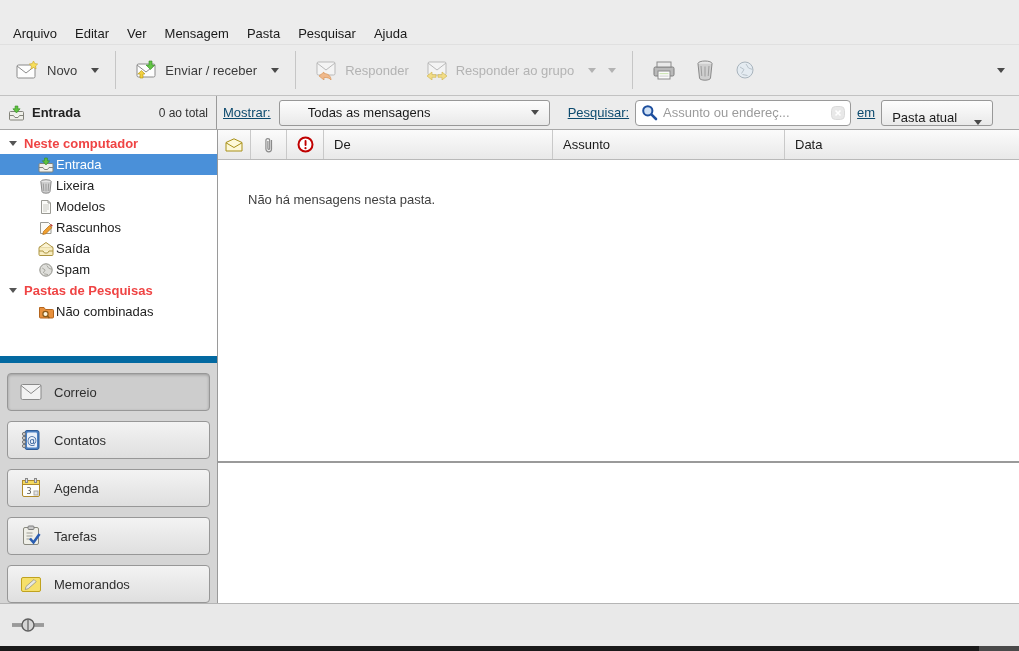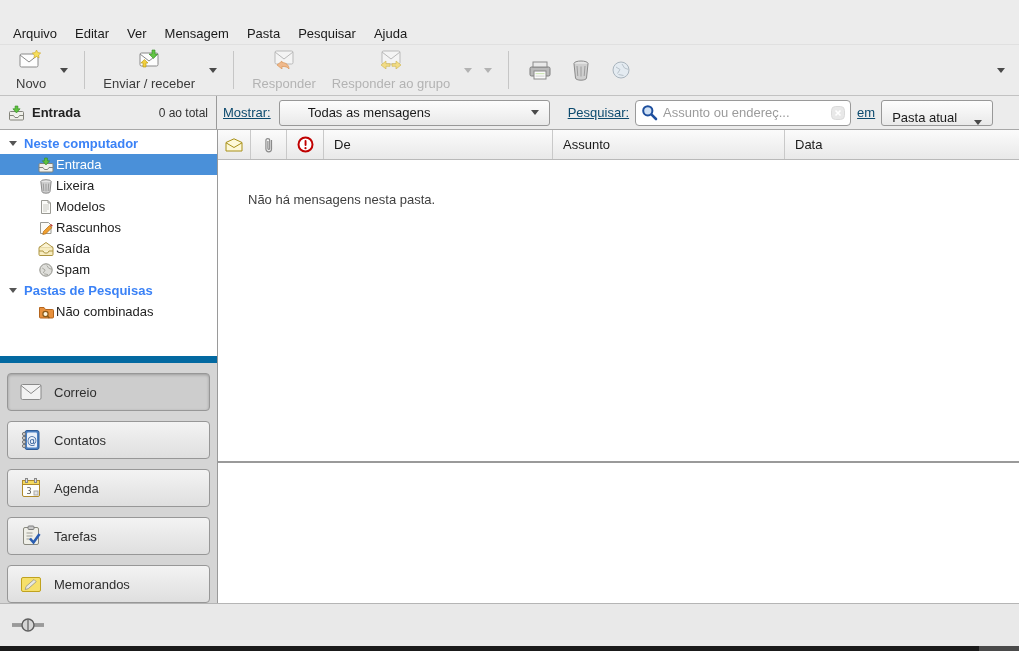--- a/index.html
+++ b/index.html
@@ -21,21 +21,21 @@
   .wc-max span { display:block; width:9px; height:9px; border:1.5px solid #cfcfcf; margin-bottom:1px; }
 
   
   .menubar { position:absolute; top:22px; left:0; right:0; height:23px; background:#ececec;
     display:flex; align-items:center; padding-left:4px; border-bottom:1px solid #e0e0e0; }
   .menu-item { padding:2px 9px; color:#1a1a1a; cursor:default; }
 
   
   .toolbar { position:absolute; top:45px; left:0; right:0; height:51px; background:#ececec;
     border-bottom:1px solid #c2c2c2; display:flex; align-items:center; padding:0 8px; }
-  .tbtn { display:flex; align-items:center; gap:7px; padding:6px 8px; border-radius:3px; color:#3c3c3c;flex-direction:column; }
+  .tbtn { display:flex; align-items:center; gap:7px; padding:6px 8px; border-radius:3px; color:#3c3c3c; }
   .tbtn.disabled { color:#b3b3b3; }
   .arrbtn { padding:6px 6px; }
   .caret { width:0; height:0; border-left:4.5px solid transparent; border-right:4.5px solid transparent;
     border-top:5.5px solid #4a4a4a; display:inline-block; }
   .caret.dis { border-top-color:#b3b3b3; }
   .tsep { width:1px; height:38px; background:#c6c6c6; margin:0 10px; }
   .spacer { flex:1; }
   .iconbtn { padding:6px 9px; border-radius:3px; }
 
   
@@ -61,21 +61,21 @@
   .clear-ic { flex:0 0 auto; opacity:.55; }
 
   
   .content { position:absolute; top:130px; left:0; right:0; bottom:48px; display:flex; }
   .sidebar { width:218px; flex:0 0 218px; border-right:1px solid #9a9a9a; display:flex;
     flex-direction:column; background:#fff; }
   .tree { height:226px; background:#fff; padding-top:3px; overflow:hidden; }
   .tree-row { height:21px; display:flex; align-items:center; cursor:default; }
   .tree-row .expander { width:0; height:0; border-left:4.5px solid transparent;
     border-right:4.5px solid transparent; border-top:5.5px solid #555; margin:0 7px 0 9px; }
-  .tree-row.group span.lbl { font-weight:bold; color:#3b82f6;text-align:right; }
+  .tree-row.group span.lbl { font-weight:bold; color:#ef4444;text-align:right; }
   .tree-row.child { padding-left:38px; gap:2px; }
   .tree-row.child svg { flex:0 0 16px; }
   .tree-row.selected { background:var(--selection,#4a90d9); color:#fff; }
   .switcher { flex:1; background:#d5d5d5; border-top:7px solid #0369a1; padding:10px 7px 0 7px;
     display:flex; flex-direction:column; gap:10px; }
   .swbtn { height:38px; border:1px solid #979797; border-radius:4px;
     background:linear-gradient(180deg,#f3f3f3,#dfdfdf); display:flex; align-items:center;
     gap:12px; padding:0 12px; color:#2e2e2e; }
   .swbtn.active { background:#cdcdcd; box-shadow:inset 0 1px 3px rgba(0,0,0,.25); }
 

